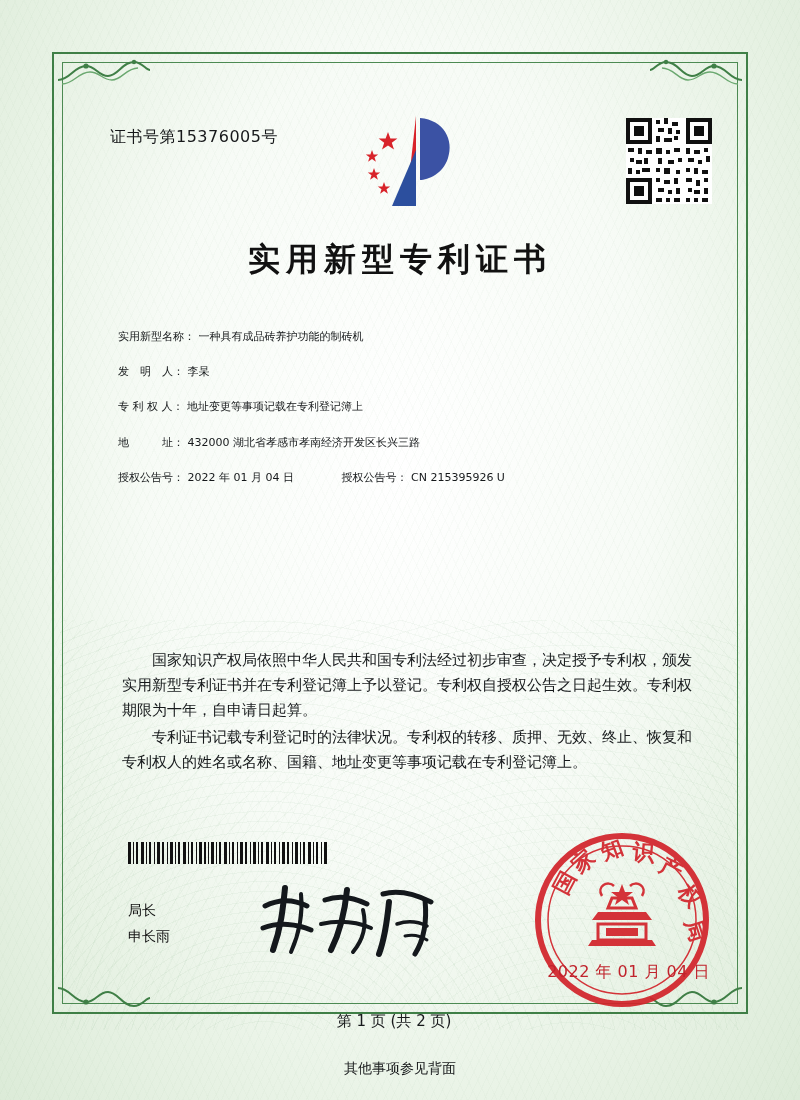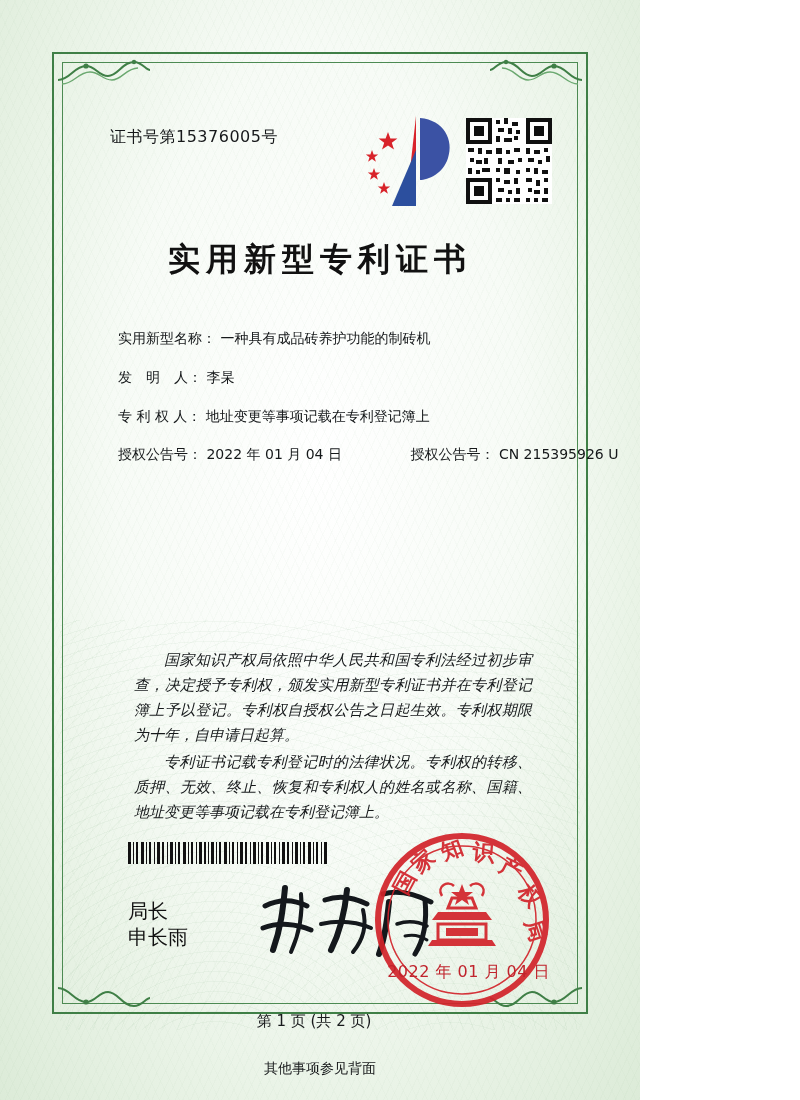--- a/index.html
+++ b/index.html
@@ -10,21 +10,21 @@
     width: 800px;
     height: 1100px;
     background: #ffffff;
     font-family: "Liberation Sans", sans-serif;
     color: #1b1b1b;
     overflow: hidden;
   }
 
   .page {
     position: relative;
-    width: 640px;
+    width: 800px;
     height: 1100px;
     background:
       radial-gradient(ellipse at 50% 42%, #ffffff 0%, #f7fbf6 45%, #e9f3e6 72%, #dcebd8 100%);
     box-sizing: border-box;
   }
 
   
   .texture {
     position: absolute;
     inset: 0;
@@ -106,73 +106,73 @@
   }
 
   
   .fields {
     position: absolute;
     left: 118px;
     right: 100px;
     top: 330px;
   }
   .field {
-    font-size: 14px;
+    font-size: 11px;
     line-height: 1.2;
     margin-bottom: 22px;
     color: #15181a;
     font-family: "DejaVu Sans", sans-serif;
     white-space: nowrap;
   }
   .label {
     display: inline-block;
     color: #15181a;
   }
   .value {
     display: inline-block;
     color: #15181a;
   }
   .field.two-col {
     margin-bottom: 16px;
   }
   .col-right {
     display: inline-block;
-    margin-left: 64px;
+    margin-left: 44px;
   }
 
   
   .paras {
     position: absolute;
     left: 118px;
     right: 108px;
     top: 648px;
     font-family: "DejaVu Sans", sans-serif;
     font-size: 15px;
     line-height: 25px;
     color: #15181a;
     text-align: justify;
   }
-  .para { text-indent: 2em; margin: 0 0 2px 16px; font-style: italic; }
+  .para { text-indent: 2em; margin: 0 0 2px 4px; }
 
   
   .barcode {
     position: absolute;
     left: 128px;
     top: 842px;
     width: 200px;
     height: 22px;
   }
 
   
   .sig-label {
     position: absolute;
     left: 128px;
     top: 898px;
-    font-family: Liberation Serif, serif;
-    font-size: 20px;
+    font-family: Liberation Mono, monospace;
+    font-size: 14px;
     line-height: 26px;
     color: #121212;
   }
   .sig-hand {
     position: absolute;
     left: 255px;
     top: 880px;
     width: 190px;
     height: 82px;
   }
@@ -349,20 +349,24 @@
       <span class="value">一种具有成品砖养护功能的制砖机</span>
     </div>
     <div class="field">
       <span class="label">发　明　人：</span>
       <span class="value">李杲</span>
     </div>
     <div class="field">
       <span class="label">专 利 权 人：</span>
       <span class="value">地址变更等事项记载在专利登记簿上</span>
     </div>
+    <div class="field">
+      <span class="label">地　　　址：</span>
+      <span class="value">432000 湖北省孝感市孝南经济开发区长兴三路</span>
+    </div>
     <div class="field two-col">
       <span class="label">授权公告号：</span>
       <span class="value">2022 年 01 月 04 日</span>
       <span class="col-right">
         <span class="label">授权公告号：</span>
         <span class="value">CN 215395926 U</span>
       </span>
     </div>
   </div>
 

